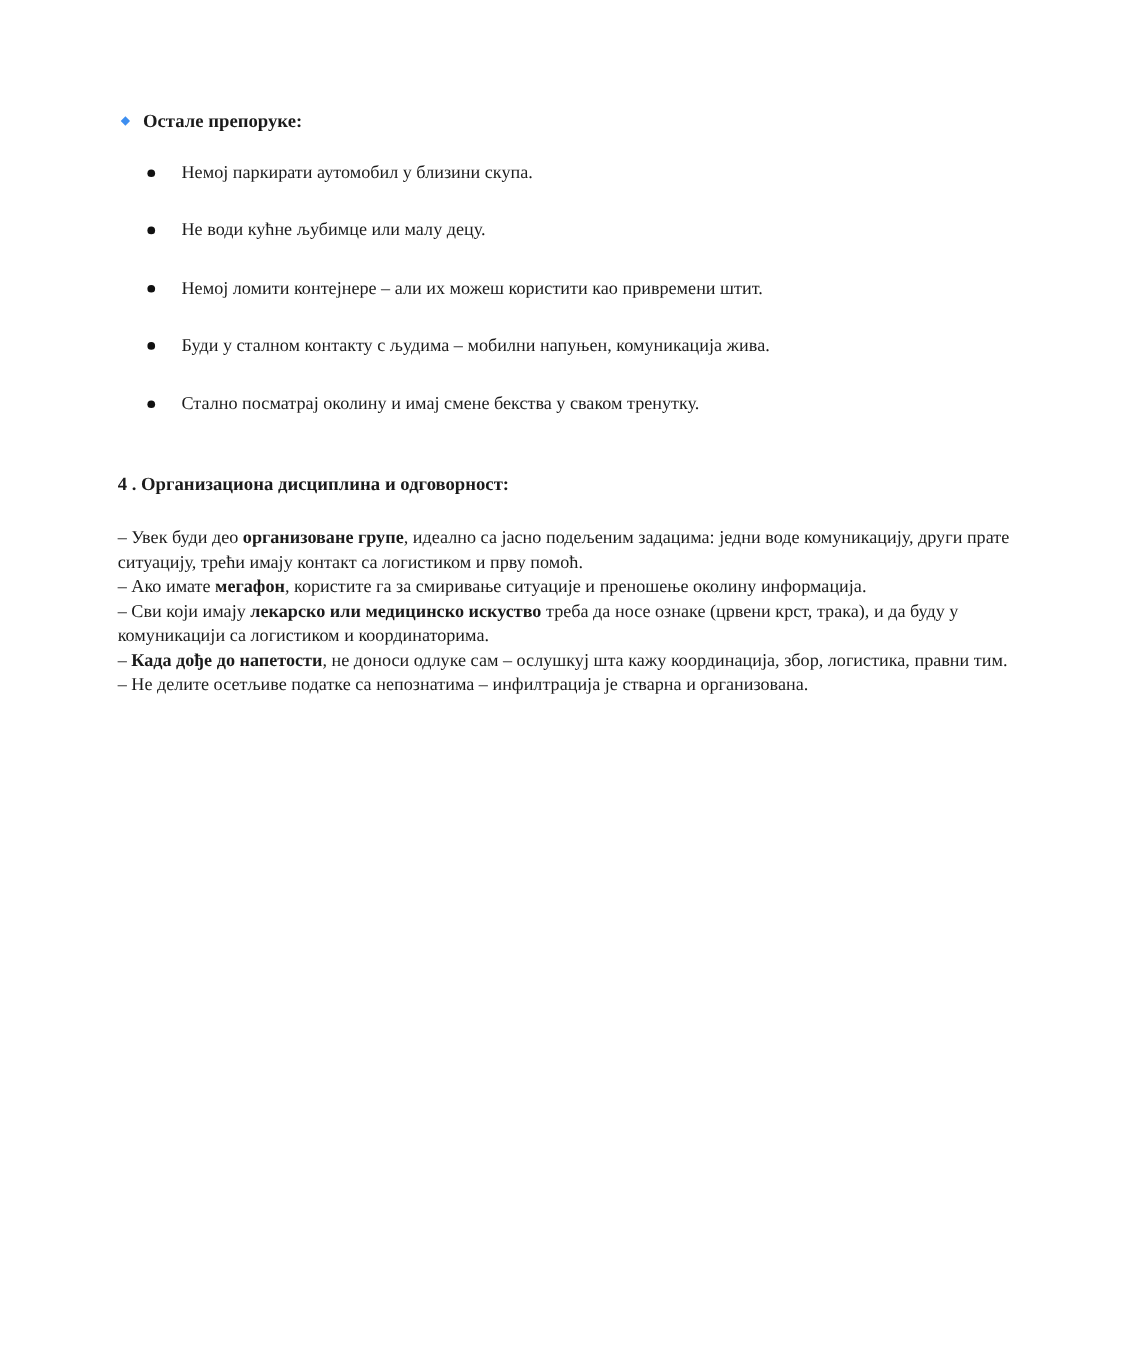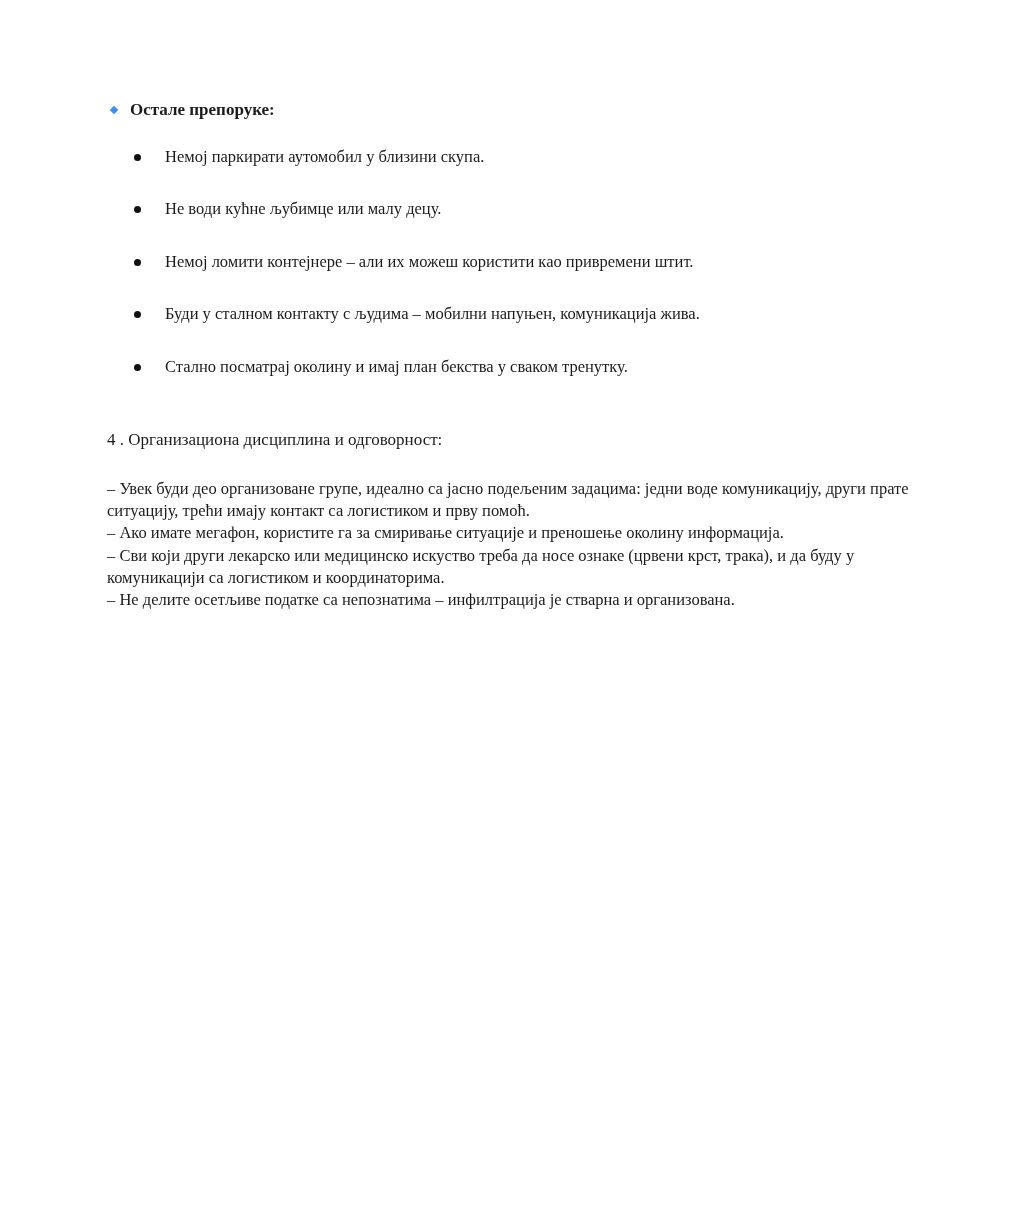--- a/index.html
+++ b/index.html
@@ -10,25 +10,25 @@
     .sub-heading { position: absolute; left: 110px; top: 100px; font-size: 17px; font-weight: bold; line-height: 20px; }
     .diamond { display: inline-block; width: 6px; height: 6px; background: #3d8ef0; transform: rotate(45deg);
                position: absolute; left: 1px; top: 7px; }
     .sub-heading .label { position: absolute; left: 20px; top: 0; white-space: nowrap; }
 
     .bullets { position: absolute; left: 134px; top: 146px; margin: 0; padding: 0; list-style: none; }
     .bullets li { position: relative; height: 52.4px; font-size: 16.5px; line-height: 22px; white-space: nowrap; }
     .bullets li .dot { position: absolute; left: 0; top: 8px; width: 7px; height: 7px; border-radius: 50%; background: #111; }
     .bullets li .txt { position: absolute; left: 31px; top: 0; }
 
-    .section-title { position: absolute; left: 107px; top: 430px; font-size: 17px; font-weight: normal; line-height: 20px; white-space: nowrap; }
+    .section-title { position: absolute; left: 107px; top: 430px; font-size: 17px; font-weight: bold; line-height: 20px; white-space: nowrap; }
 
     .paras { position: absolute; left: 107px; top: 478px; width: 840px; font-size: 16.5px; line-height: 22.2px; }
     .paras p { margin: 0; }
-    .paras b { font-weight: normal; }
+    .paras b { font-weight: bold; }
   </style>
 </head>
 <body>
 
 <div class="page">
 
   <div class="sub-heading">
     <span class="diamond" style="background: rgb(61, 142, 240);"></span>
     <span class="label">Остале препоруке:</span>
   </div>
@@ -45,26 +45,27 @@
     <li>
         <span class="dot"></span>
         <span class="txt">Немој ломити контејнере – али их можеш користити као привремени штит.</span>
       </li>
     <li>
         <span class="dot"></span>
         <span class="txt">Буди у сталном контакту с људима – мобилни напуњен, комуникација жива.</span>
       </li>
     <li>
         <span class="dot"></span>
-        <span class="txt">Стално посматрај околину и имај план бекства у сваком тренутку.</span>
+        <span class="txt">Стално посматрај околину и имај смене бекства у сваком тренутку.</span>
       </li>
   </ul>
 
   <div class="section-title">4 . Организациона дисциплина и одговорност:</div>
 
   <div class="paras">
     <p><span>– Увек буди део </span><b>организоване групе</b><span>, идеално са јасно подељеним задацима: једни воде комуникацију, други прате ситуацију, трећи имају контакт са логистиком и прву помоћ.</span></p>
     <p><span> – Ако имате </span><b>мегафон</b><span>, користите га за смиривање ситуације и преношење околину информација.</span></p>
-    <p><span> – Сви који други </span><b>лекарско или медицинско искуство</b><span> треба да носе ознаке (црвени крст, трака), и да буду у комуникацији са логистиком и координаторима.</span></p>
+    <p><span> – Сви који имају </span><b>лекарско или медицинско искуство</b><span> треба да носе ознаке (црвени крст, трака), и да буду у комуникацији са логистиком и координаторима.</span></p>
+    <p><span> – </span><b>Када дође до напетости</b><span>, не доноси одлуке сам – ослушкуј шта кажу координација, збор, логистика, правни тим.</span></p>
     <p><span> – Не делите осетљиве податке са непознатима – инфилтрација је стварна и организована.</span><b></b><span></span></p>
   </div>
 
 </div>
 
 </body></html>

